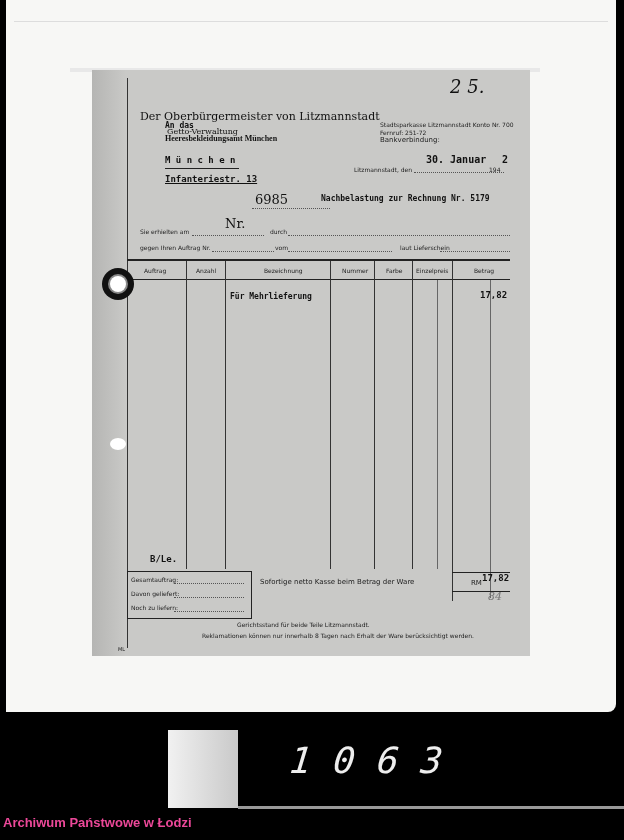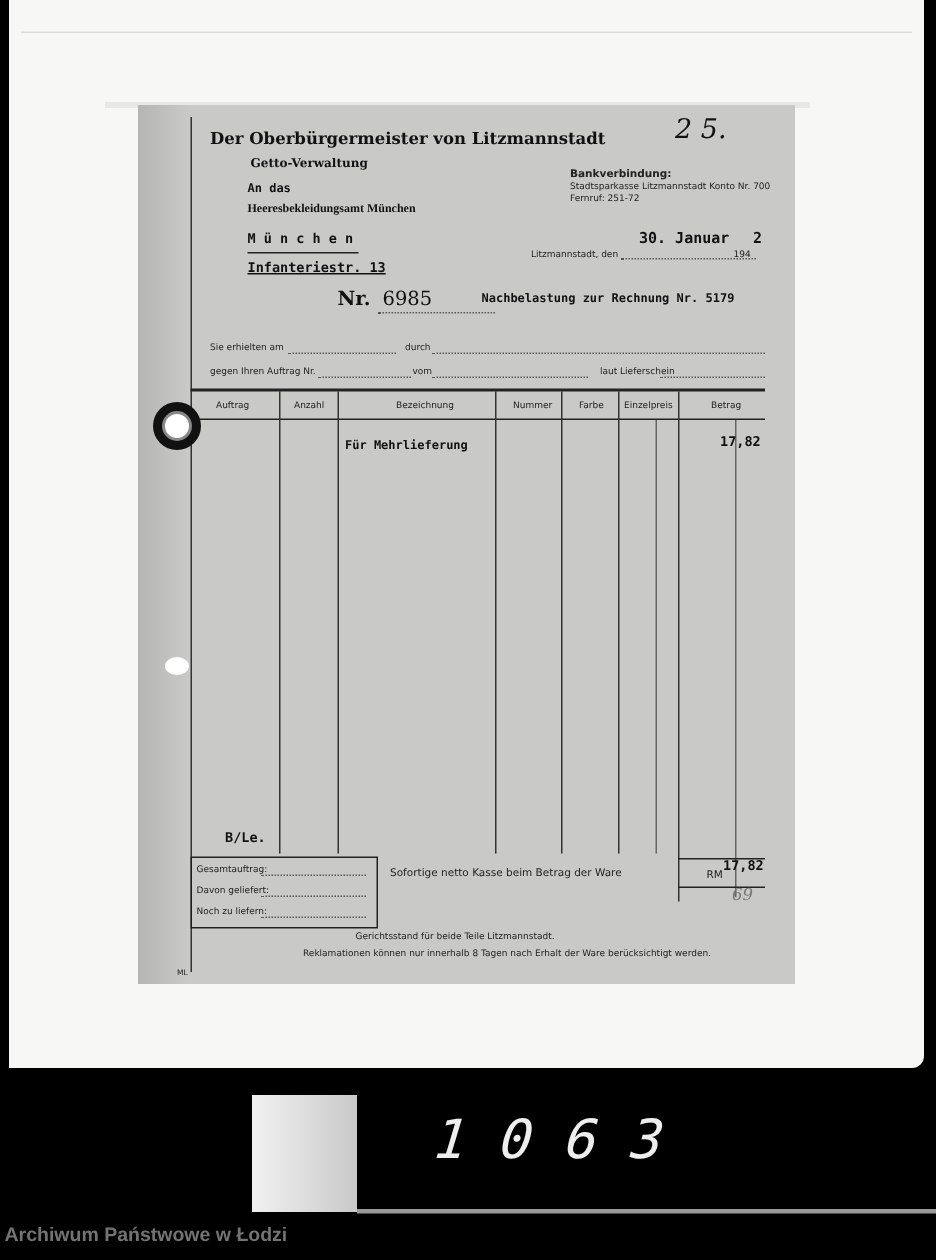--- a/index.html
+++ b/index.html
@@ -3,35 +3,35 @@
 <meta charset="utf-8">
 <style>
   html, body { margin:0; padding:0; }
   body { width:624px; height:840px; background:#000; position:relative; overflow:hidden; font-family:"DejaVu Serif", serif; }
   .frame { position:absolute; left:6px; top:0; width:610px; height:712px; background:#f7f7f5; border-bottom-right-radius:8px; }
   .frame-line { position:absolute; left:8px; right:8px; top:21px; height:1px; background:#ddd; }
   .paper-shadow { position:absolute; left:70px; top:68px; width:470px; height:4px; background:#e8e8e8; }
   .paper { position:absolute; left:92px; top:70px; width:438px; height:586px; background:#c9c9c7; overflow:hidden; }
   .paper::before { content:""; position:absolute; left:0; top:0; width:34px; height:100%; background:linear-gradient(90deg,#b5b5b3,#c9c9c7); }
   .t { position:absolute; color:#111; white-space:nowrap; }
-  .fr { font-family:"DejaVu Serif", serif; font-weight:bold; }
+  .fr { font-family:"DejaVu Serif", serif; font-weight:normal;margin-top:24px; }
   .mono { font-family:"DejaVu Sans Mono", monospace; font-weight:bold; }
   .small { font-size:6px; font-family:"DejaVu Sans", sans-serif; color:#222; }
   .hr { position:absolute; background:#222; }
   .dotline { position:absolute; border-bottom:1px dotted #555; height:0; }
   .vline { position:absolute; width:1px; background:#333; }
   .hole { position:absolute; left:102px; top:268px; width:32px; height:32px; border-radius:50%; background:#111; }
   .hole::after { content:""; position:absolute; left:8px; top:8px; width:16px; height:16px; border-radius:50%; background:#fff; box-shadow:0 0 0 2px #888; }
   .spot { position:absolute; left:110px; top:438px; width:16px; height:12px; border-radius:50%; background:#fff; }
   .counter-box { position:absolute; left:238px; top:718px; width:386px; height:88px; background:#000; border-top-left-radius:2px; }
   .counter-shadow { position:absolute; left:168px; top:730px; width:72px; height:78px; background:linear-gradient(90deg,#f1f1f1,#c8c8c8); }
   .counter-base { position:absolute; left:238px; top:806px; width:386px; height:3px; background:#999; }
   .counter-num { position:absolute; left:290px; top:740px; font-family:"DejaVu Sans Mono", monospace; font-size:36px; color:#eee; letter-spacing:22px; font-style:italic; transform:skewX(-6deg); font-weight:normal; }
   .footer { position:absolute; left:0; top:810px; width:624px; height:30px; background:#000; }
-  .footer-text { position:absolute; left:3px; top:815px; font-family:"Liberation Sans", sans-serif; font-weight:bold; font-size:13px; color:#737373; }
+  .footer-text { position:absolute; left:3px; top:815px; font-family:"Liberation Sans", sans-serif; font-weight:bold; font-size:13px; color:#ec4899; }
   .box-bottom { position:absolute; left:127px; top:571px; width:123px; height:46px; border:1.5px solid #222; }
 </style>
 </head>
 <body>
 
 <div class="frame">
     <div class="frame-line"></div>
   </div>
 <div class="paper-shadow"></div>
 
@@ -95,21 +95,21 @@
 
   <span class="t mono" style="left:138px;top:222px;font-size:8px;">Für Mehrlieferung</span>
   <span class="t mono" style="left:388px;top:220px;font-size:9px;">17,82</span>
   <span class="t mono" style="left:58px;top:484px;font-size:9px;">B/Le.</span>
 
   <span class="t small" style="left:168px;top:508px;font-size:7px;">Sofortige netto Kasse beim Betrag der Ware</span>
   <span class="t small" style="left:342px;top:509px;font-size:7px;padding-left:37px;">RM</span>
   <div class="hr" style="left:360px;top:502px;width:58px;height:1px;"></div>
   <span class="t mono" style="left:390px;top:503px;font-size:9px;">17,82</span>
   <div class="hr" style="left:360px;top:521px;width:58px;height:1px;"></div>
-  <span class="t" style="left:396px;top:520px;font-size:11px;font-style:italic;color:#777;">69</span>
+  <span class="t" style="left:396px;top:520px;font-size:11px;font-style:italic;color:#777;">84</span>
 
   <span class="t small" style="left:145px;top:551px;">Gerichtsstand für beide Teile Litzmannstadt.</span>
   <span class="t small" style="left:110px;top:562px;">Reklamationen können nur innerhalb 8 Tagen nach Erhalt der Ware berücksichtigt werden.</span>
   <span class="t small" style="left:26px;top:576px;font-size:5px;">ML</span>
 </div>
 
 <div class="box-bottom">
   <span class="t small" style="left:3px;top:4px;">Gesamtauftrag:</span>
   <div class="dotline" style="left:46px;top:11px;width:70px;"></div>
   <span class="t small" style="left:3px;top:18px;">Davon geliefert:</span>

